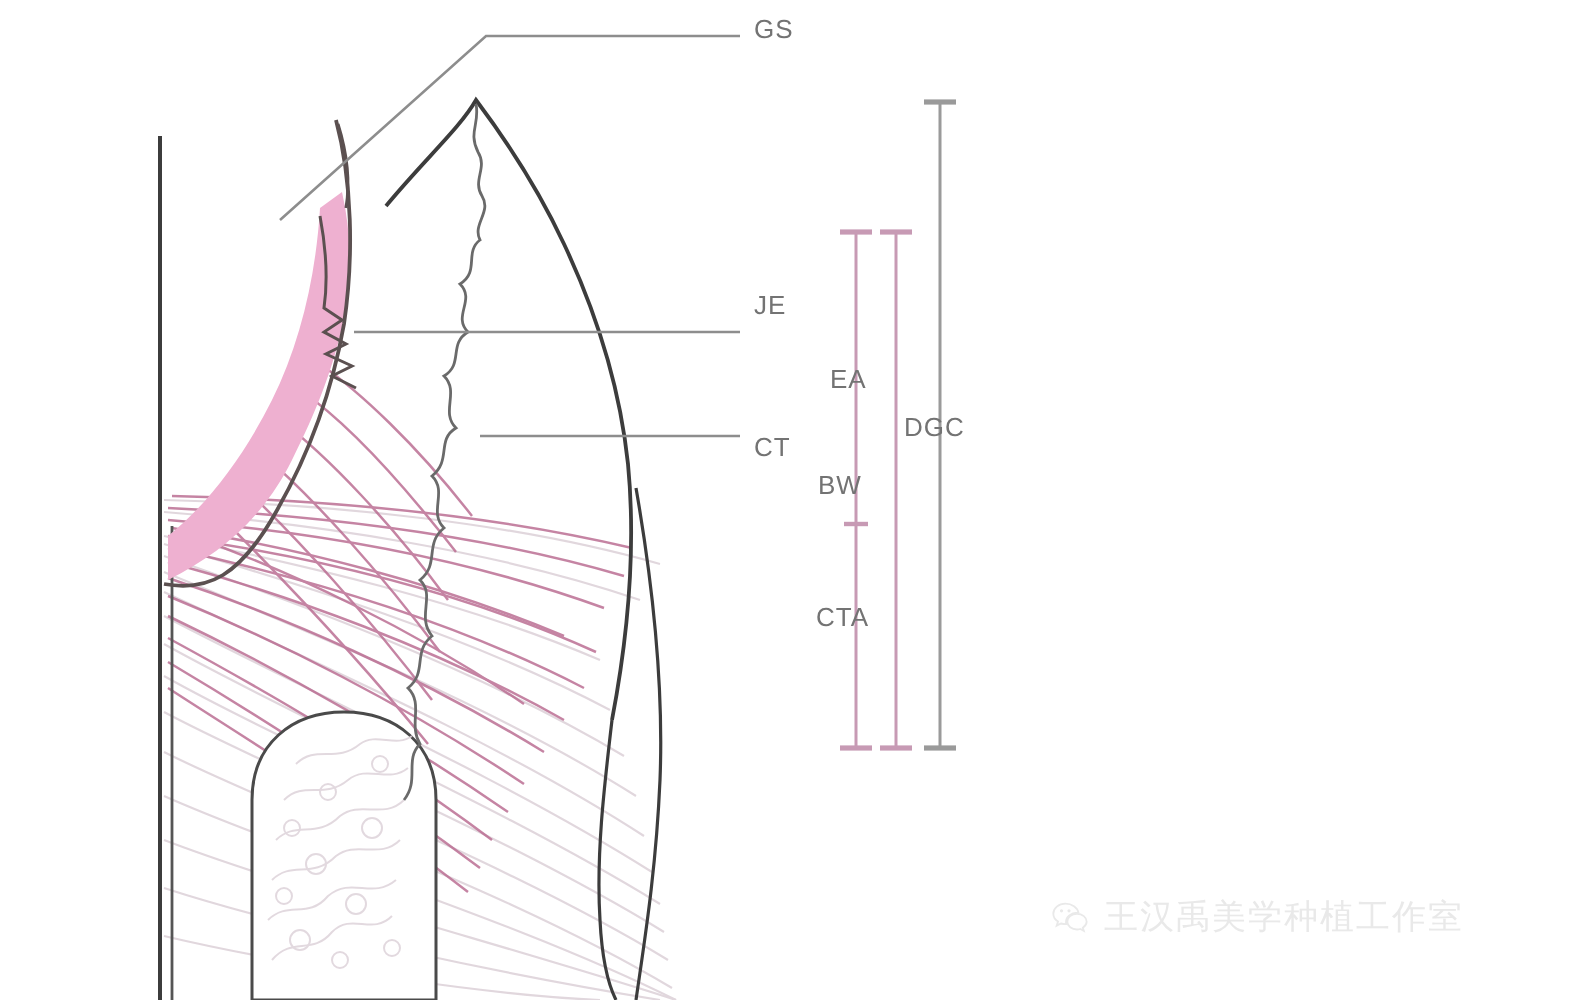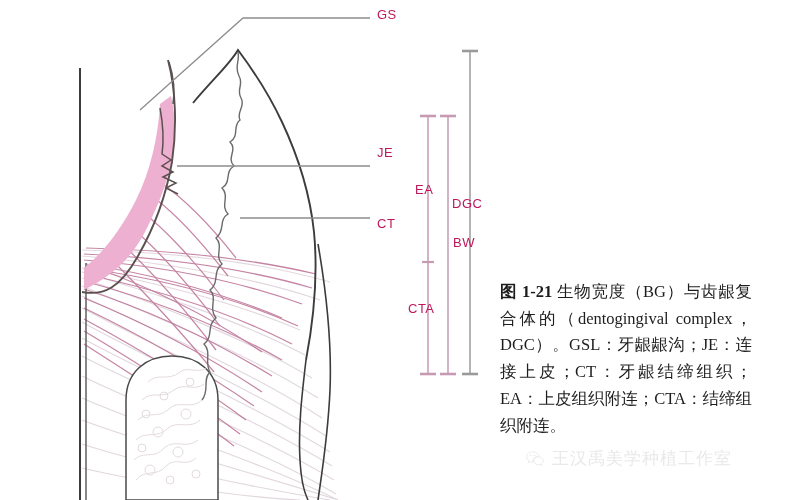--- a/index.html
+++ b/index.html
@@ -9,32 +9,32 @@
     color:#3a3a3a;
   }
   #figure-root{position:absolute;left:0;top:0;width:793px;height:500px;}
   svg.diagram{position:absolute;left:0;top:0;width:793px;height:500px;}
 
   
   .lbl{
     position:absolute;
     font-family:"Liberation Sans", sans-serif;
     font-size:13px;
-    color:#be185d;
+    color:#737373;
     letter-spacing:.5px;
     white-space:nowrap;
     line-height:1;
   }
   .lbl.gs  {left:377px; top:8px;}
   .lbl.je  {left:377px; top:146px;}
   .lbl.ct  {left:377px; top:217px;}
   .lbl.ea  {left:415px; top:183px;text-align:center;}
-  .lbl.bw  {left:453px; top:236px;}
+  .lbl.bw  {left:409px; top:236px;}
   .lbl.cta {left:408px; top:302px;}
-  .lbl.dgc {left:452px; top:197px;}
+  .lbl.dgc {left:452px; top:207px;}
 
   
   #caption{
     position:absolute;
     left:500px; top:279px;
     width:252px;
     font-family:"Liberation Serif", serif;
     font-size:16.5px;
     line-height:1.62;
     color:#1d1d1d;
@@ -217,21 +217,20 @@
   </svg>
 
   <div class="lbl gs">GS</div>
   <div class="lbl je">JE</div>
   <div class="lbl ct">CT</div>
   <div class="lbl ea">EA</div>
   <div class="lbl bw">BW</div>
   <div class="lbl cta">CTA</div>
   <div class="lbl dgc">DGC</div>
 
-  <div id="caption"><span class="fignum">图 1-21 </span><span>生物宽度（BG）与齿龈复合体的（dentogingival complex，DGC）。GSL：牙龈龈沟；JE：连接上皮；CT：牙龈结缔组织；EA：上皮组织附连；CTA：结缔组织附连。</span></div>
 
   <div id="watermark">
     <svg class="wm-icon" viewBox="0 0 24 24">
       <path d="M9.2,3.4C5.2,3.4,2,6.1,2,9.4c0,1.9,1.1,3.6,2.8,4.7L4,16.6l2.6-1.3c0.8,0.2,1.7,0.4,2.6,0.4
                c0.2,0,0.4,0,0.6,0c-0.1-0.4-0.2-0.9-0.2-1.3c0-3.1,3-5.6,6.8-5.6c0.2,0,0.5,0,0.7,0C16.4,5.6,13.2,3.4,9.2,3.4z" fill="none" stroke="#e9e9e9" stroke-width="1.1"></path>
       <circle cx="6.9" cy="7.7" r="0.95" fill="#e9e9e9"></circle>
       <circle cx="11.4" cy="7.7" r="0.95" fill="#e9e9e9"></circle>
       <path d="M22,14.2c0-2.6-2.6-4.7-5.8-4.7s-5.8,2.1-5.8,4.7s2.6,4.7,5.8,4.7c0.7,0,1.4-0.1,2-0.3l2.1,1.1l-0.6-1.9
                C21,16.9,22,15.6,22,14.2z" fill="none" stroke="#e9e9e9" stroke-width="1.1"></path>
     </svg>

